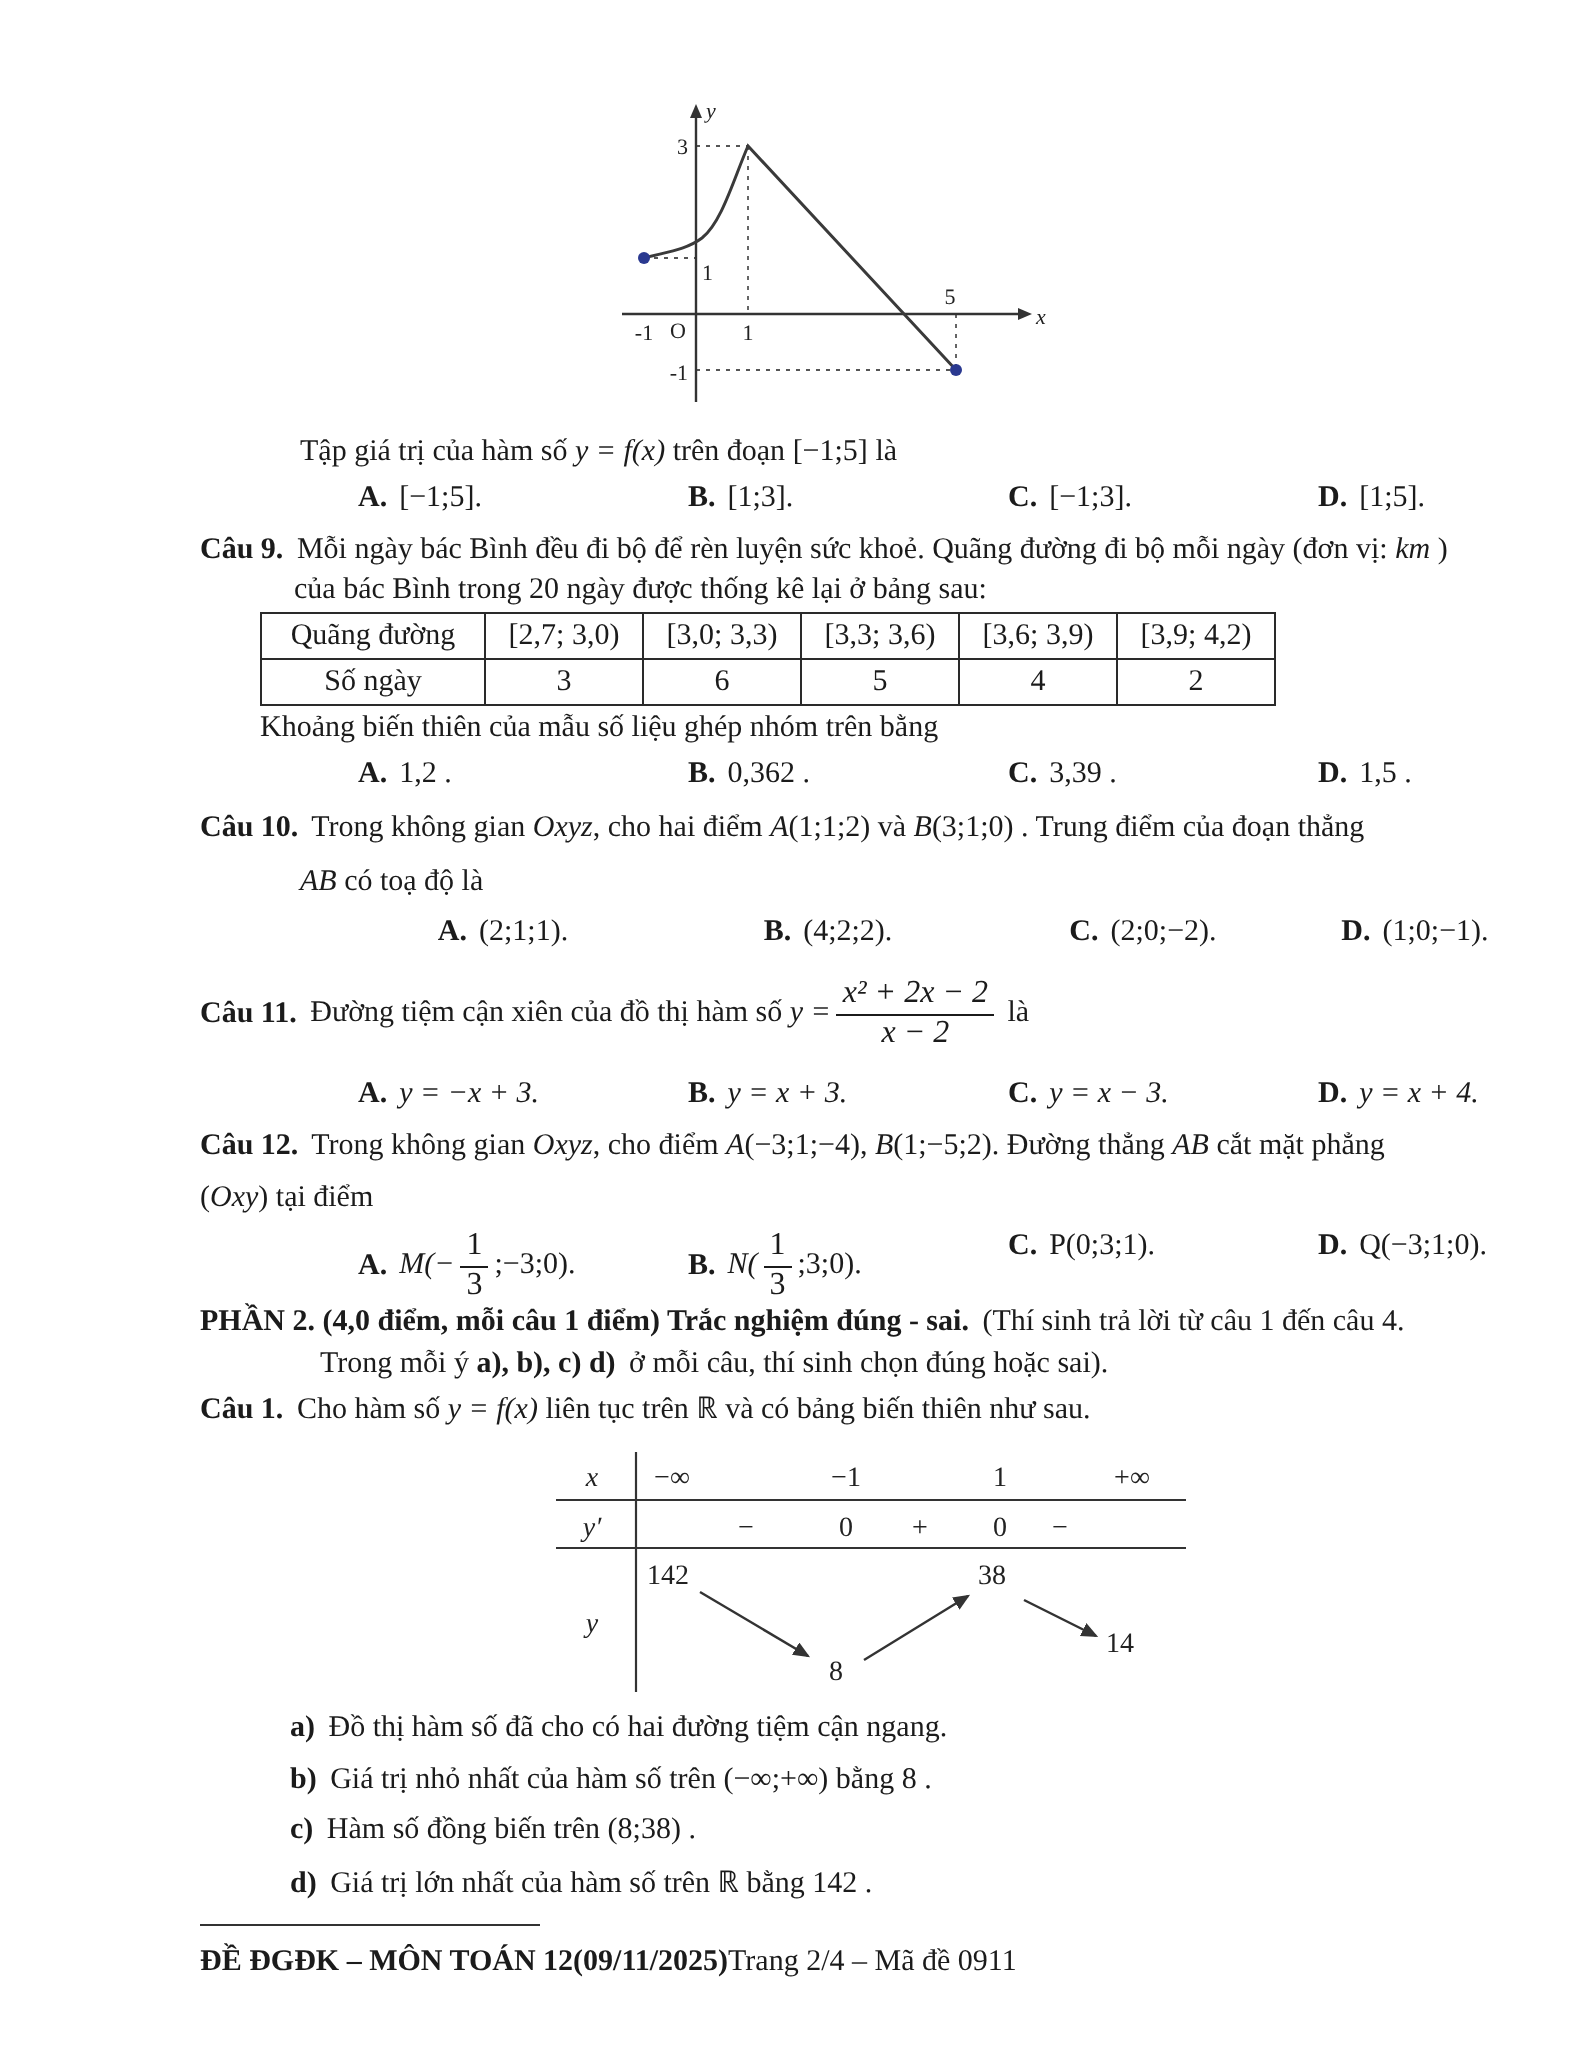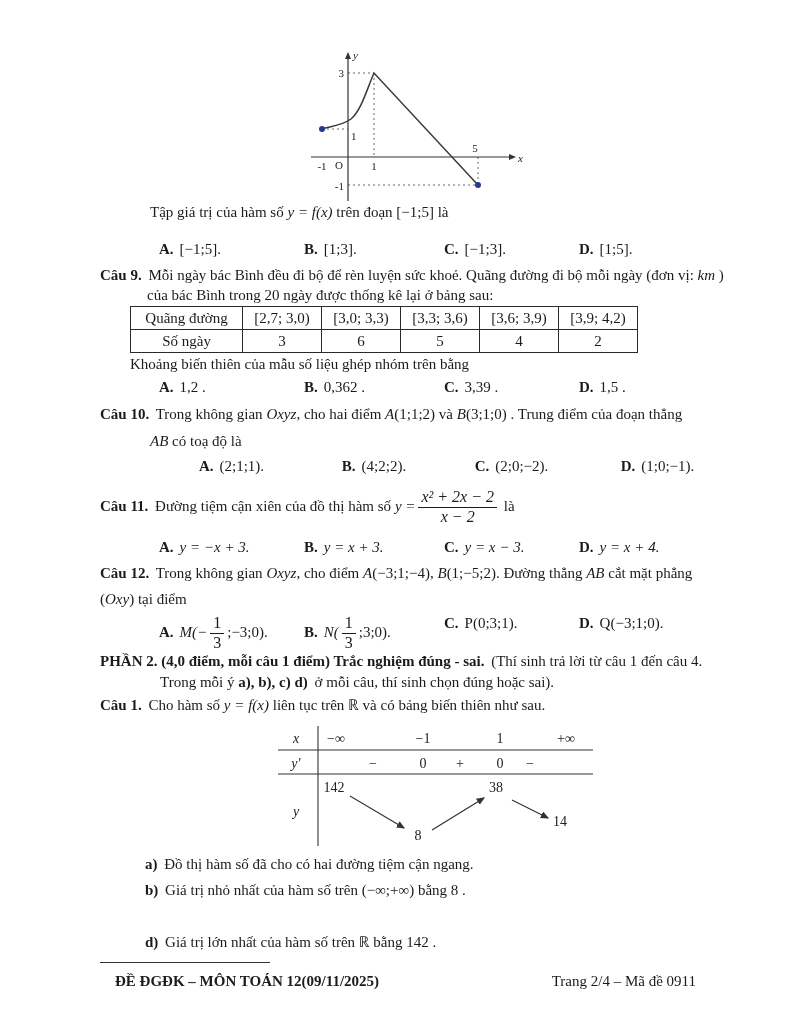--- a/index.html
+++ b/index.html
@@ -10,23 +10,23 @@
     overflow:hidden;
   }
   .abs { position:absolute; }
   .qline { white-space:nowrap; line-height:1.25; }
   .bold { font-weight:700; }
   .italic { }
   .math { font-style:italic; }
   .qline .bold { padding-right:3px; }
 
   .options-row {
-    position:absolute; left:96px; width:640px;
+    position:absolute; left:116px; width:640px;
     display:grid; grid-template-columns:145px 140px 135px 1fr;
-    padding-left:63px; white-space:nowrap;
+    padding-left:63px; white-space:nowrap;gap:20px;
   }
   .opt { white-space:nowrap; }
   .opt-label { font-weight:700; padding-right:6px; }
 
   table.freq { border-collapse:collapse; font-size:15px; }
   table.freq td {
     border:1px solid #2a2a2a; text-align:center; height:23px;
     padding:0 4px;
   }
   table.freq td.hcol { width:112px; }
@@ -40,21 +40,21 @@
   .g-txt { font-size:11px; }
   .bbt-txt { font-size:14px; }
   .bbt-var { font-size:14px; font-style:italic; }
   .ax { stroke:#333; stroke-width:1.2; fill:none; }
   .dotl { stroke:#555; stroke-width:0.9; stroke-dasharray:2 3; fill:none; }
   .curve { stroke:#3a3a3a; stroke-width:1.5; fill:none; }
   .bbt-line { stroke:#333; stroke-width:1.1; }
   .bbt-arrow { stroke:#333; stroke-width:1.2; fill:none; }
 
   .footer-rule { border-top:1.6px solid #333; width:170px; }
-  .footer-row { display:flex; justify-content:space-between; left:100px; right:96px;margin-left:15px; }
+  .footer-row { display:flex; justify-content:flex-start; left:100px; right:80px; }
 </style>
 </head>
 <body>
 
 <div class="page">
 
   <div class="abs" style="left:303px; top:45px;">
     <svg width="230" height="162" viewBox="0 0 230 162">
 
       <line class="dotl" x1="45" y1="28" x2="71" y2="28"></line>
@@ -77,21 +77,21 @@
       <text class="g-txt" x="41" y="32" text-anchor="end">3</text>
       <text class="g-txt" x="48" y="95" text-anchor="start">1</text>
       <text class="g-txt" x="41" y="145" text-anchor="end">-1</text>
       <text class="g-txt" x="19" y="125" text-anchor="middle">-1</text>
       <text class="g-txt" x="40" y="124" text-anchor="end">O</text>
       <text class="g-txt" x="71" y="125" text-anchor="middle">1</text>
       <text class="g-txt" x="172" y="107" text-anchor="middle">5</text>
     </svg>
   </div>
 
-  <div class="abs qline" style="left:150px; top:203px;"><span>Tập giá trị của hàm số </span><span class="math">y = f(x)</span><span> trên đoạn </span><span>[−1;5]</span><span> là</span></div>
+  <div class="abs qline" style="left:150px; top:217px;"><span>Tập giá trị của hàm số </span><span class="math">y = f(x)</span><span> trên đoạn </span><span>[−1;5]</span><span> là</span></div>
   <div class="options-row" style="top:241px;">
     <div class="opt"><span class="opt-label">A.</span><span>[−1;5].</span></div>
     <div class="opt"><span class="opt-label">B.</span><span>[1;3].</span></div>
     <div class="opt"><span class="opt-label">C.</span><span>[−1;3].</span></div>
     <div class="opt"><span class="opt-label">D.</span><span>[1;5].</span></div>
   </div>
 
   <div class="abs qline" style="left:100px; top:266px;text-align:center;"><span class="bold">Câu 9.</span><span> Mỗi ngày bác Bình đều đi bộ để rèn luyện sức khoẻ. Quãng đường đi bộ mỗi ngày (đơn vị: </span><span class="math">km</span><span> )</span></div>
   <div class="abs qline" style="left:147px; top:286px;"><span>của bác Bình trong 20 ngày được thống kê lại ở bảng sau:</span></div>
 
@@ -188,20 +188,21 @@
       <text class="bbt-txt" x="282" y="102" text-anchor="middle">14</text>
 
       <line class="bbt-arrow" x1="72" y1="72" x2="126" y2="104" marker-end="url(#arr)"></line>
       <line class="bbt-arrow" x1="154" y1="106" x2="206" y2="74" marker-end="url(#arr)"></line>
       <line class="bbt-arrow" x1="234" y1="76" x2="270" y2="94" marker-end="url(#arr)"></line>
     </svg>
   </div>
 
   <div class="abs qline" style="left:145px; top:855px;"><span class="bold">a)</span><span> Đồ thị hàm số đã cho có hai đường tiệm cận ngang.</span></div>
   <div class="abs qline" style="left:145px; top:881px;"><span class="bold">b)</span><span> Giá trị nhỏ nhất của hàm số trên (−∞;+∞) bằng 8 .</span></div>
+  <div class="abs qline" style="left:145px; top:906px;"><span class="bold">c)</span><span> Hàm số đồng biến trên (8;38) .</span></div>
   <div class="abs qline" style="left:145px; top:933px;"><span class="bold">d)</span><span> Giá trị lớn nhất của hàm số trên ℝ bằng 142 .</span></div>
 
   <div class="abs footer-rule" style="left:100px; top:962px;"></div>
   <div class="abs footer-row" style="top:973px;">
     <span class="bold">ĐỀ ĐGĐK – MÔN TOÁN 12(09/11/2025)</span>
     <span>Trang 2/4 – Mã đề 0911</span>
   </div>
 
 </div>
 

